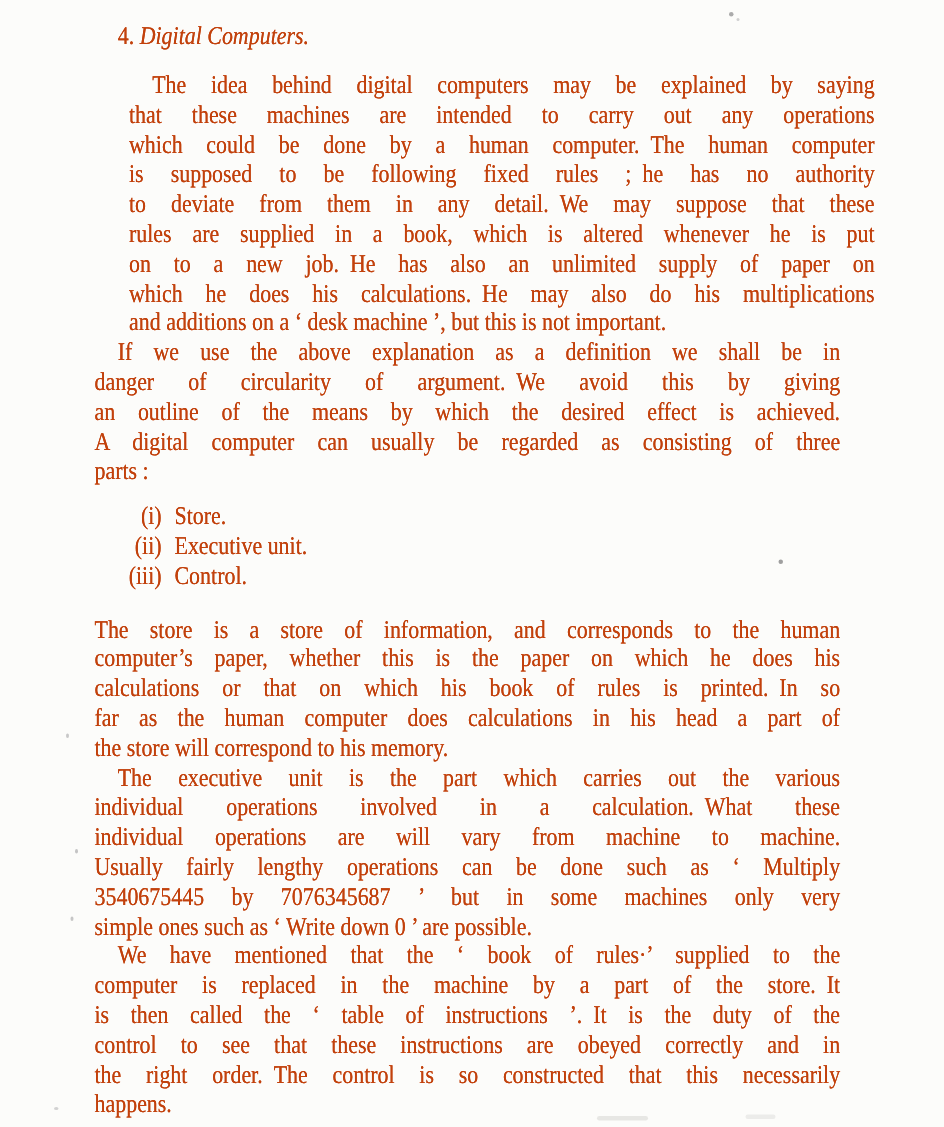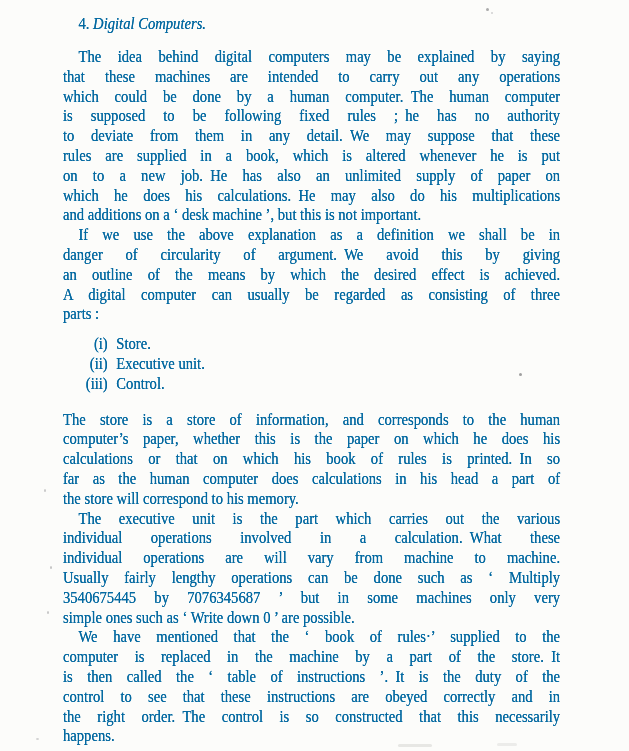--- a/index.html
+++ b/index.html
@@ -9,21 +9,21 @@
     height: 751px;
     overflow: hidden;
     background: #fcfcfa;
   }
   .page-bg {
     position: relative;
     width: 538px;
     height: 751px;
     background: #fcfcfa;
     font-family: "Liberation Serif", "DejaVu Serif", serif;
-    color: #0369a1;
+    color: #c2410c;
   }
   .content {
     position: absolute;
     left: 63px;
     top: 8px;
     width: 497px;
   }
   
   .heading, .line, .li-row {
     width: 578px;
@@ -34,21 +34,21 @@
     text-shadow: 0 0 0.4px currentColor;
   }
   .heading {
     margin: 6px 0 0 0;
     padding-left: 18px;
     font-weight: normal;
     height: 20px;
   }
   .h-title { font-style: italic; }
   .para { margin: 0; }
-  .p1 { margin-top: 13px; }
+  .p1 { margin-top: 13px; margin-left: 23px; }
   .list { margin: 10px 0 16px 0; }
   .line {
     height: 19.8px;
     text-align: justify;
     text-align-last: justify;
   }
   .line.last { text-align-last: left; }
   .line.indent { text-indent: 18px; }
   .li-row { display: flex; height: 19.8px; }
   .marker { width: 52px; text-align: right; flex: none; }

